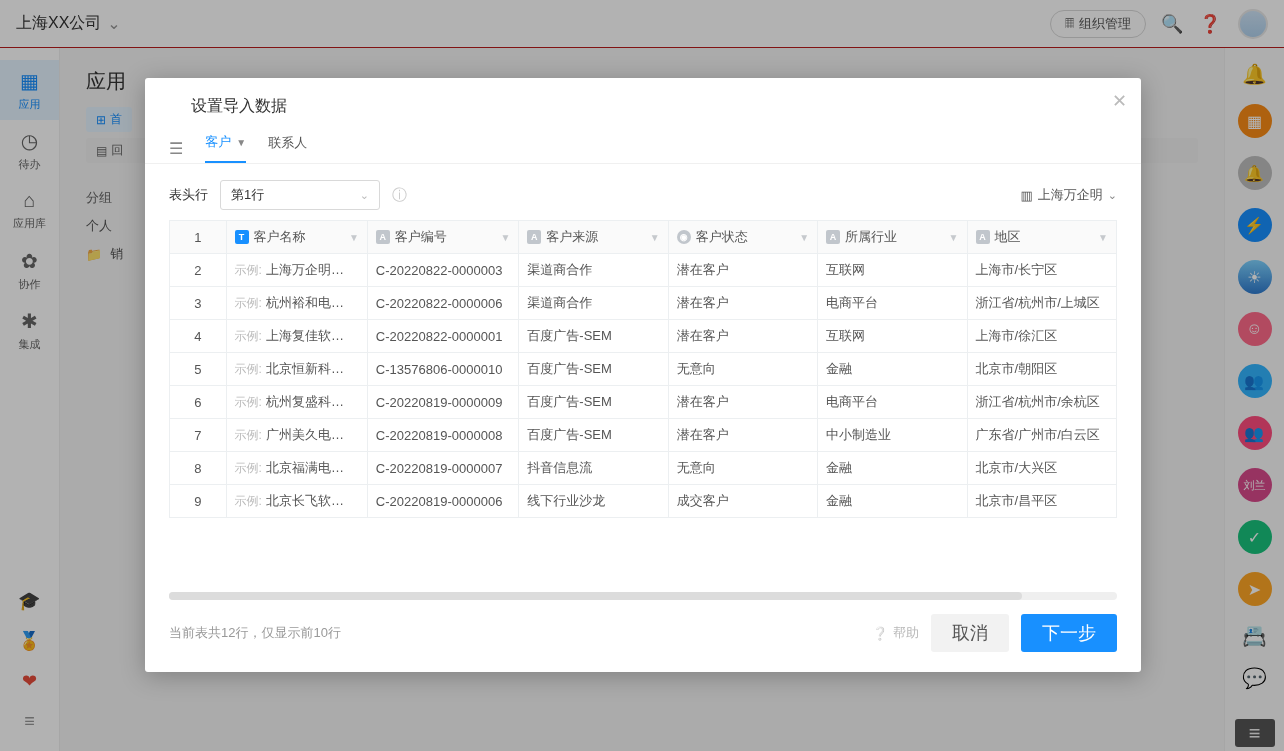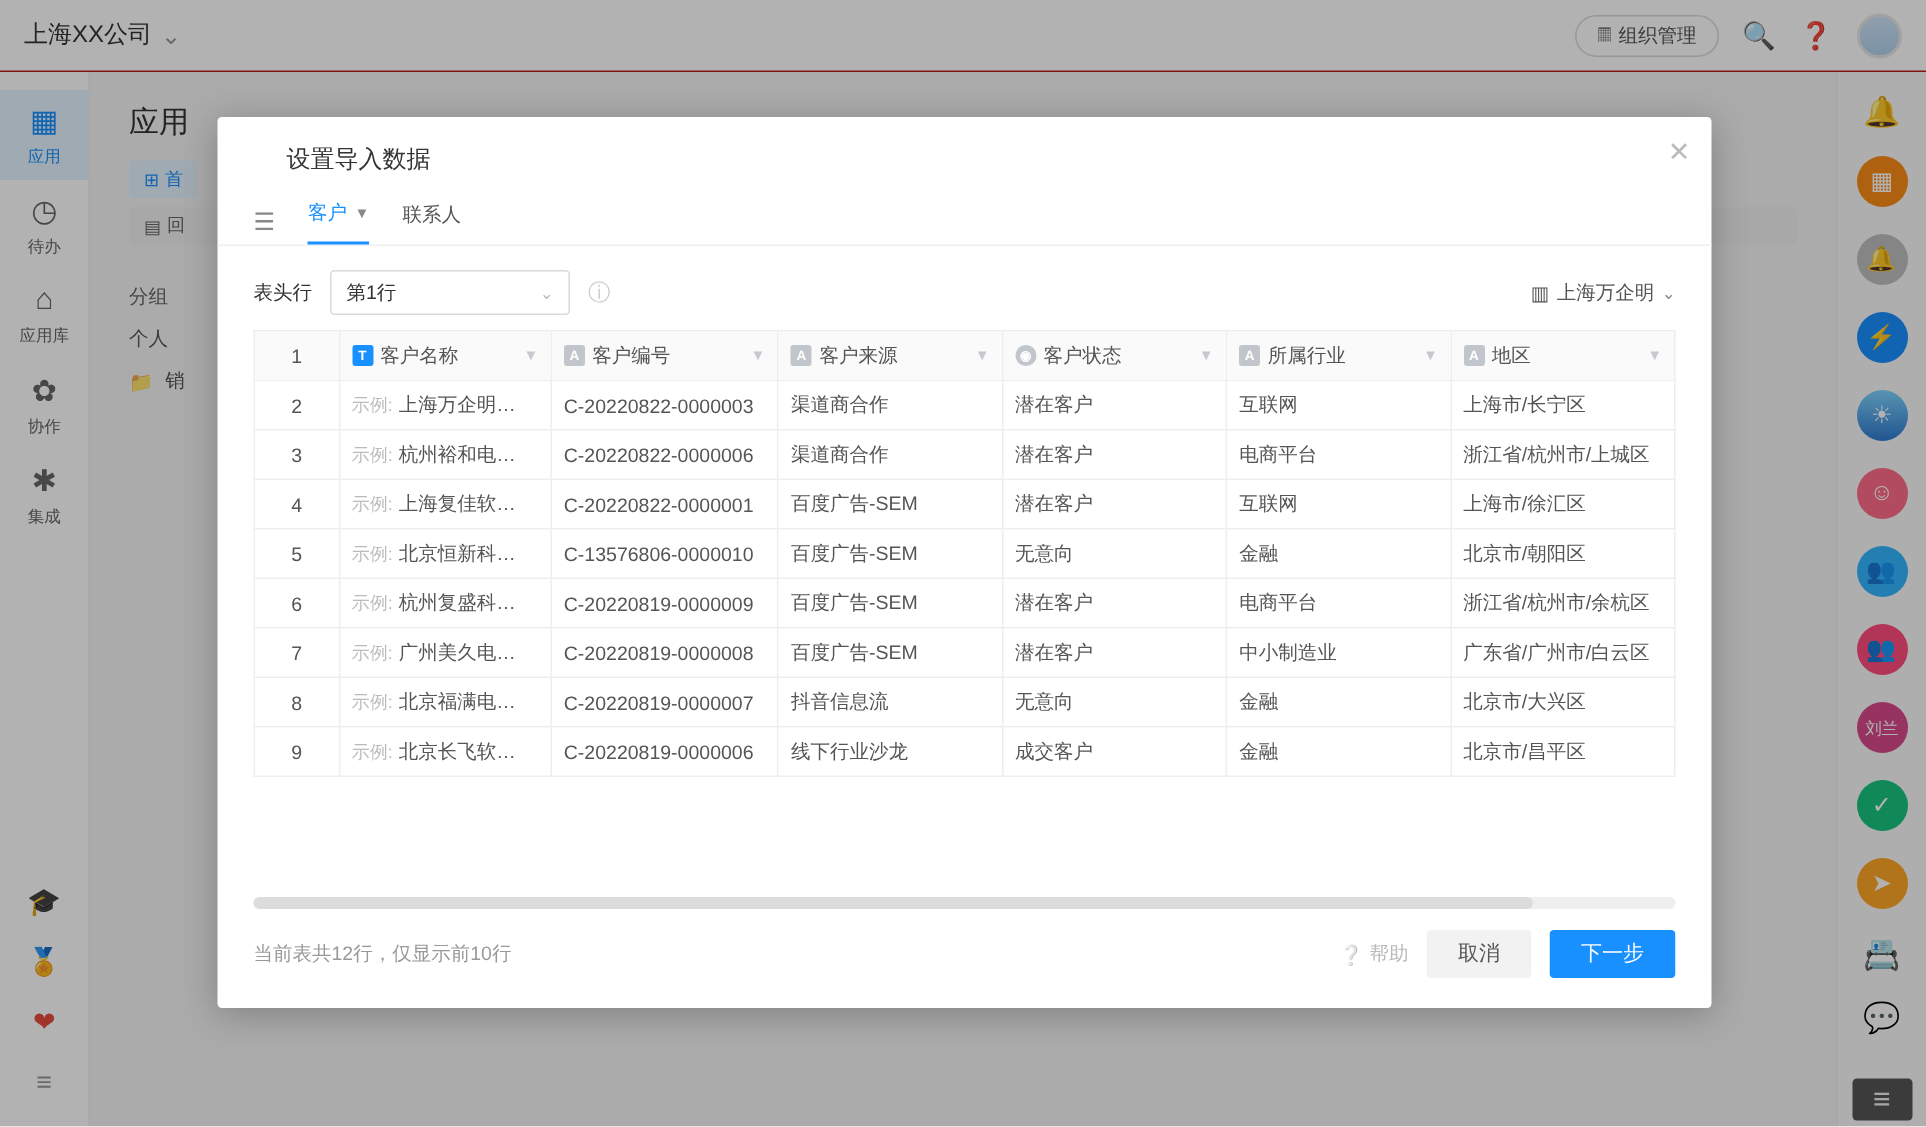--- a/index.html
+++ b/index.html
@@ -64,21 +64,21 @@
   .col-ic.o{background:#c1c6cc;border-radius:50%;}
   .th-dd{margin-left:auto;color:#c6c9cd;font-size:10px;}
   .ex{color:#bbb;margin-right:4px;font-size:12px;}
   .scroll-shim{height:8px;background:#efefef;border-radius:4px;margin:5px 24px 0;position:relative;}
   .scroll-shim::after{content:"";position:absolute;left:0;top:0;height:100%;width:90%;background:#dcdcdc;border-radius:4px;}
 
   .m-foot{display:flex;align-items:center;padding:14px 24px 20px;}
   .m-foot .status{color:#999;font-size:13px;}
   .m-foot .right{margin-left:auto;display:flex;align-items:center;gap:12px;}
   .help{color:#b9b9b9;display:flex;align-items:center;gap:4px;font-size:13px;}
-  .btn{padding:6px 20px;border-radius:3px;font-size:14px;border:1px solid transparent;cursor:pointer;}
+  .btn{padding:6px 20px;border-radius:3px;font-size:18px;border:1px solid transparent;cursor:pointer;}
   .btn-cancel{background:#f2f2f2;color:#555;}
   .btn-primary{background:#1890ff;color:#fff;}
 </style>
 </head>
 <body>
 
 <div class="topbar">
   <div class="company">
     <span>上海XX公司</span>
     <span class="chev">⌄</span>

